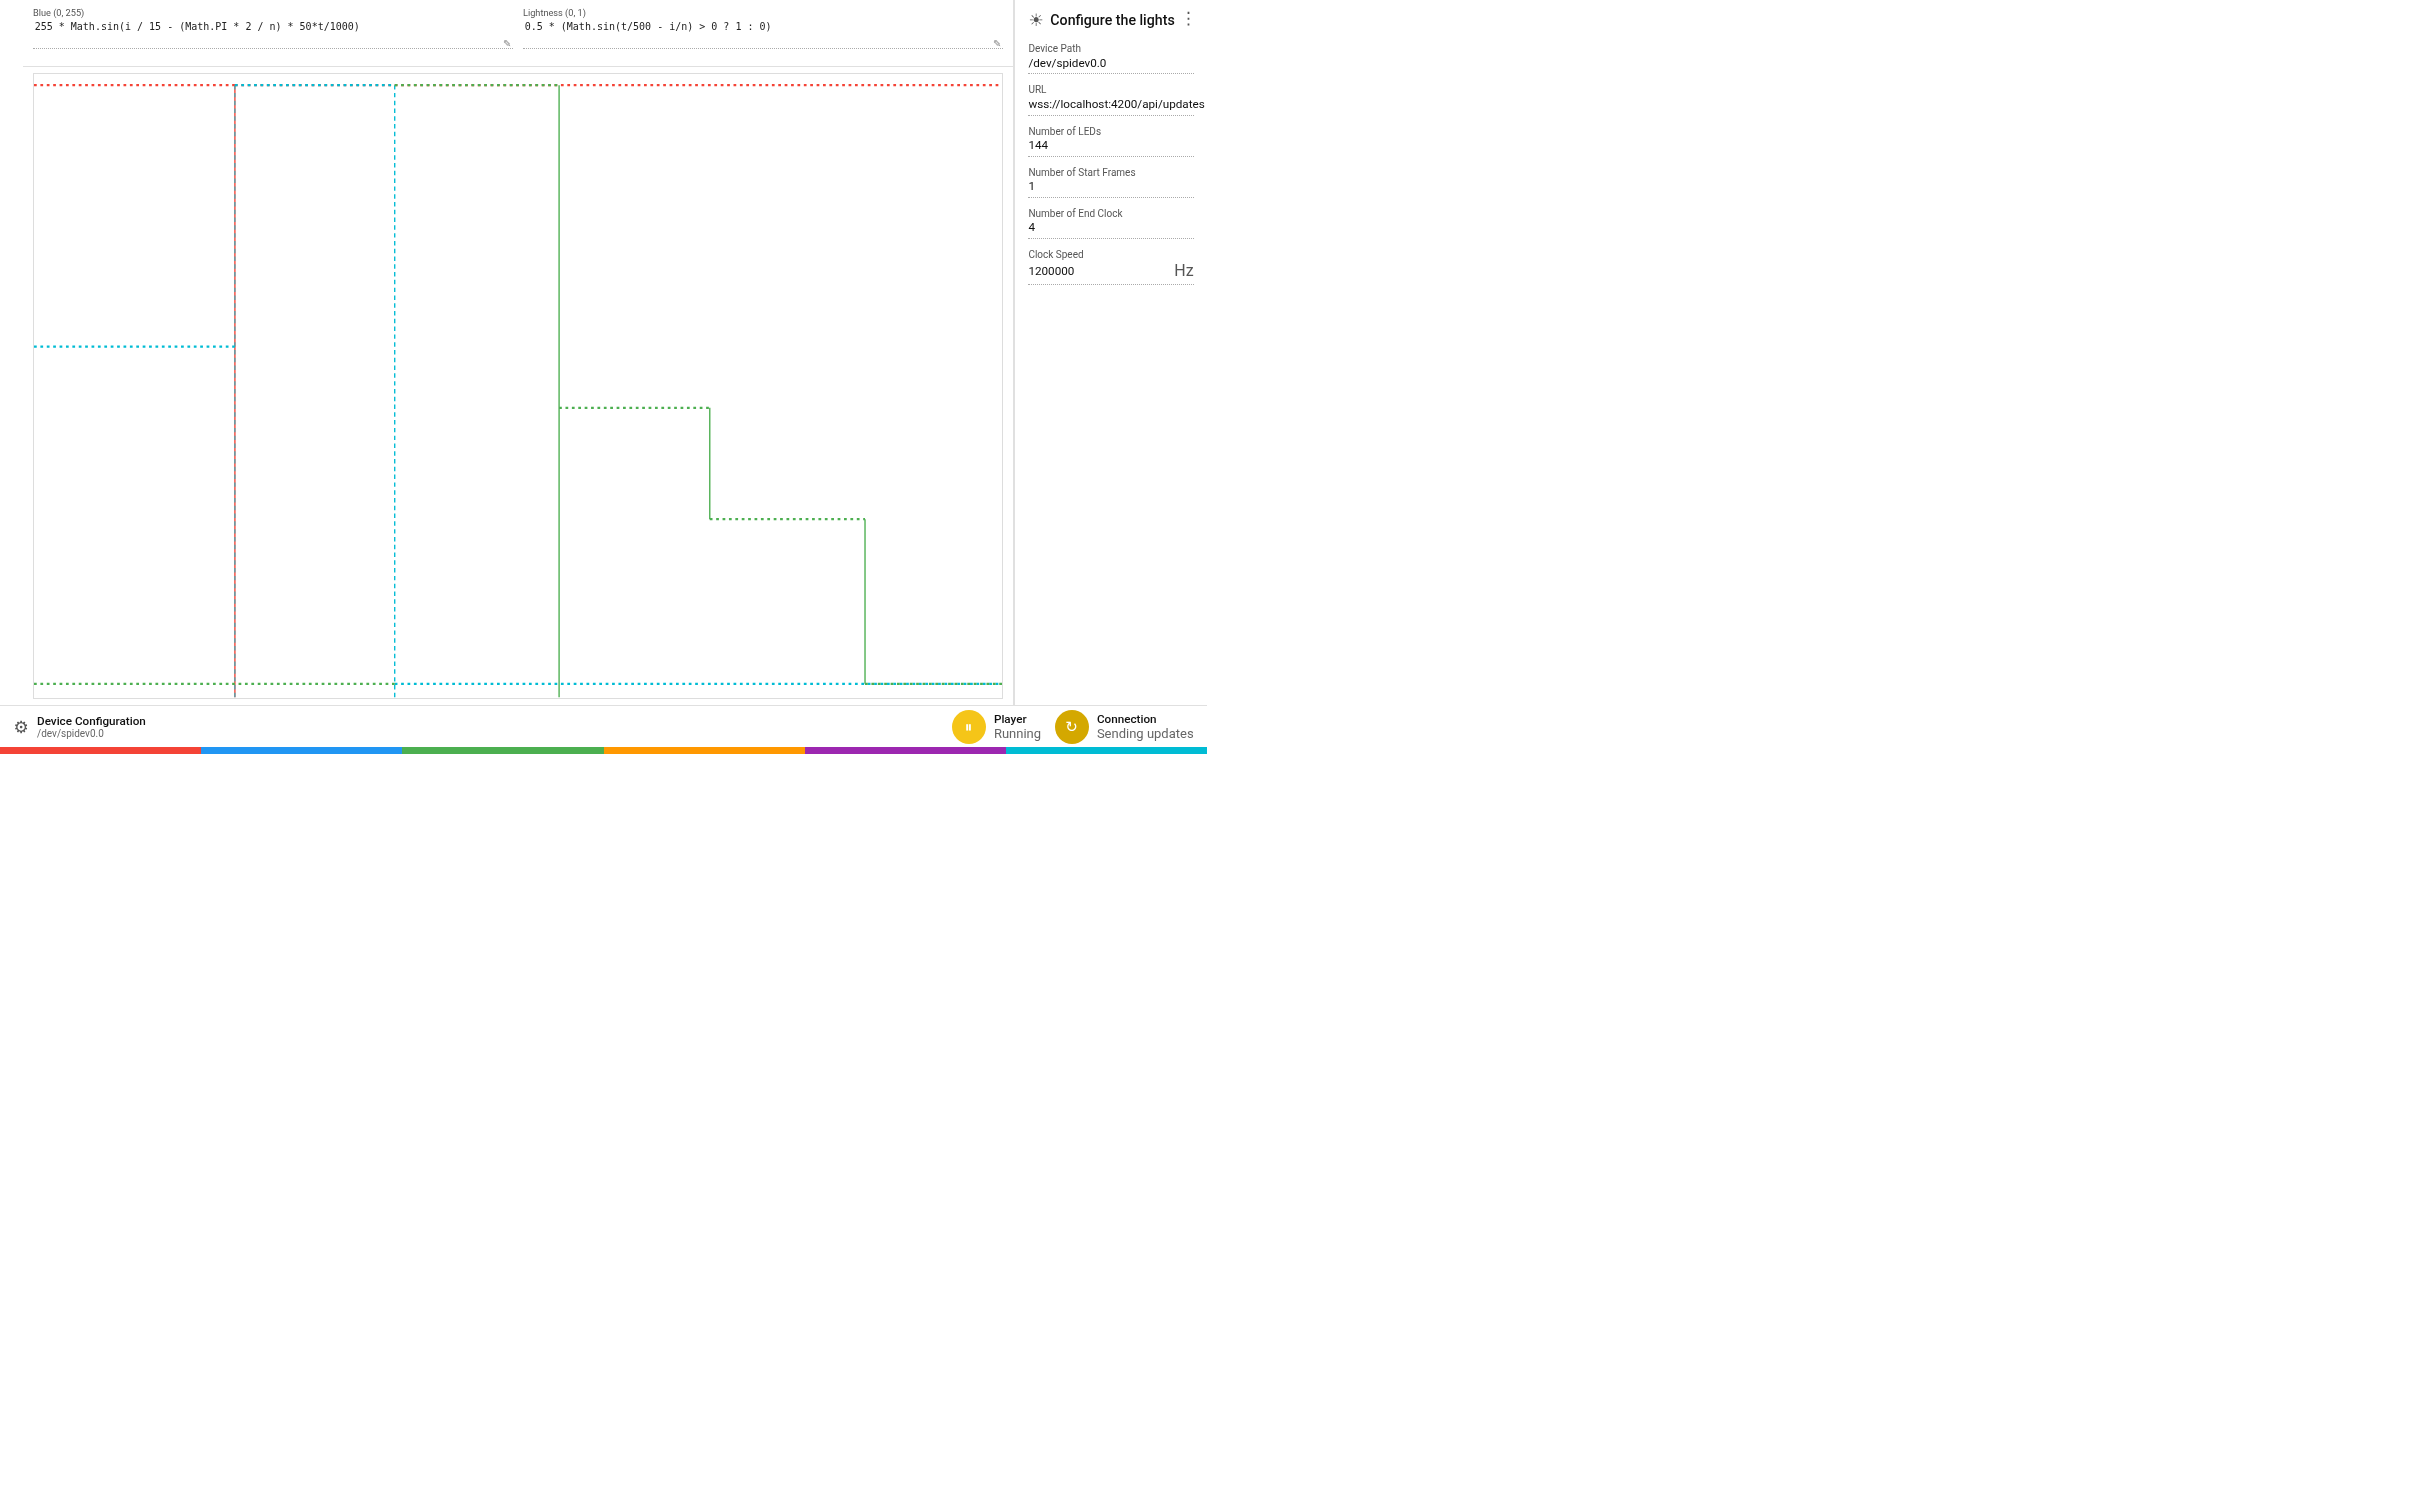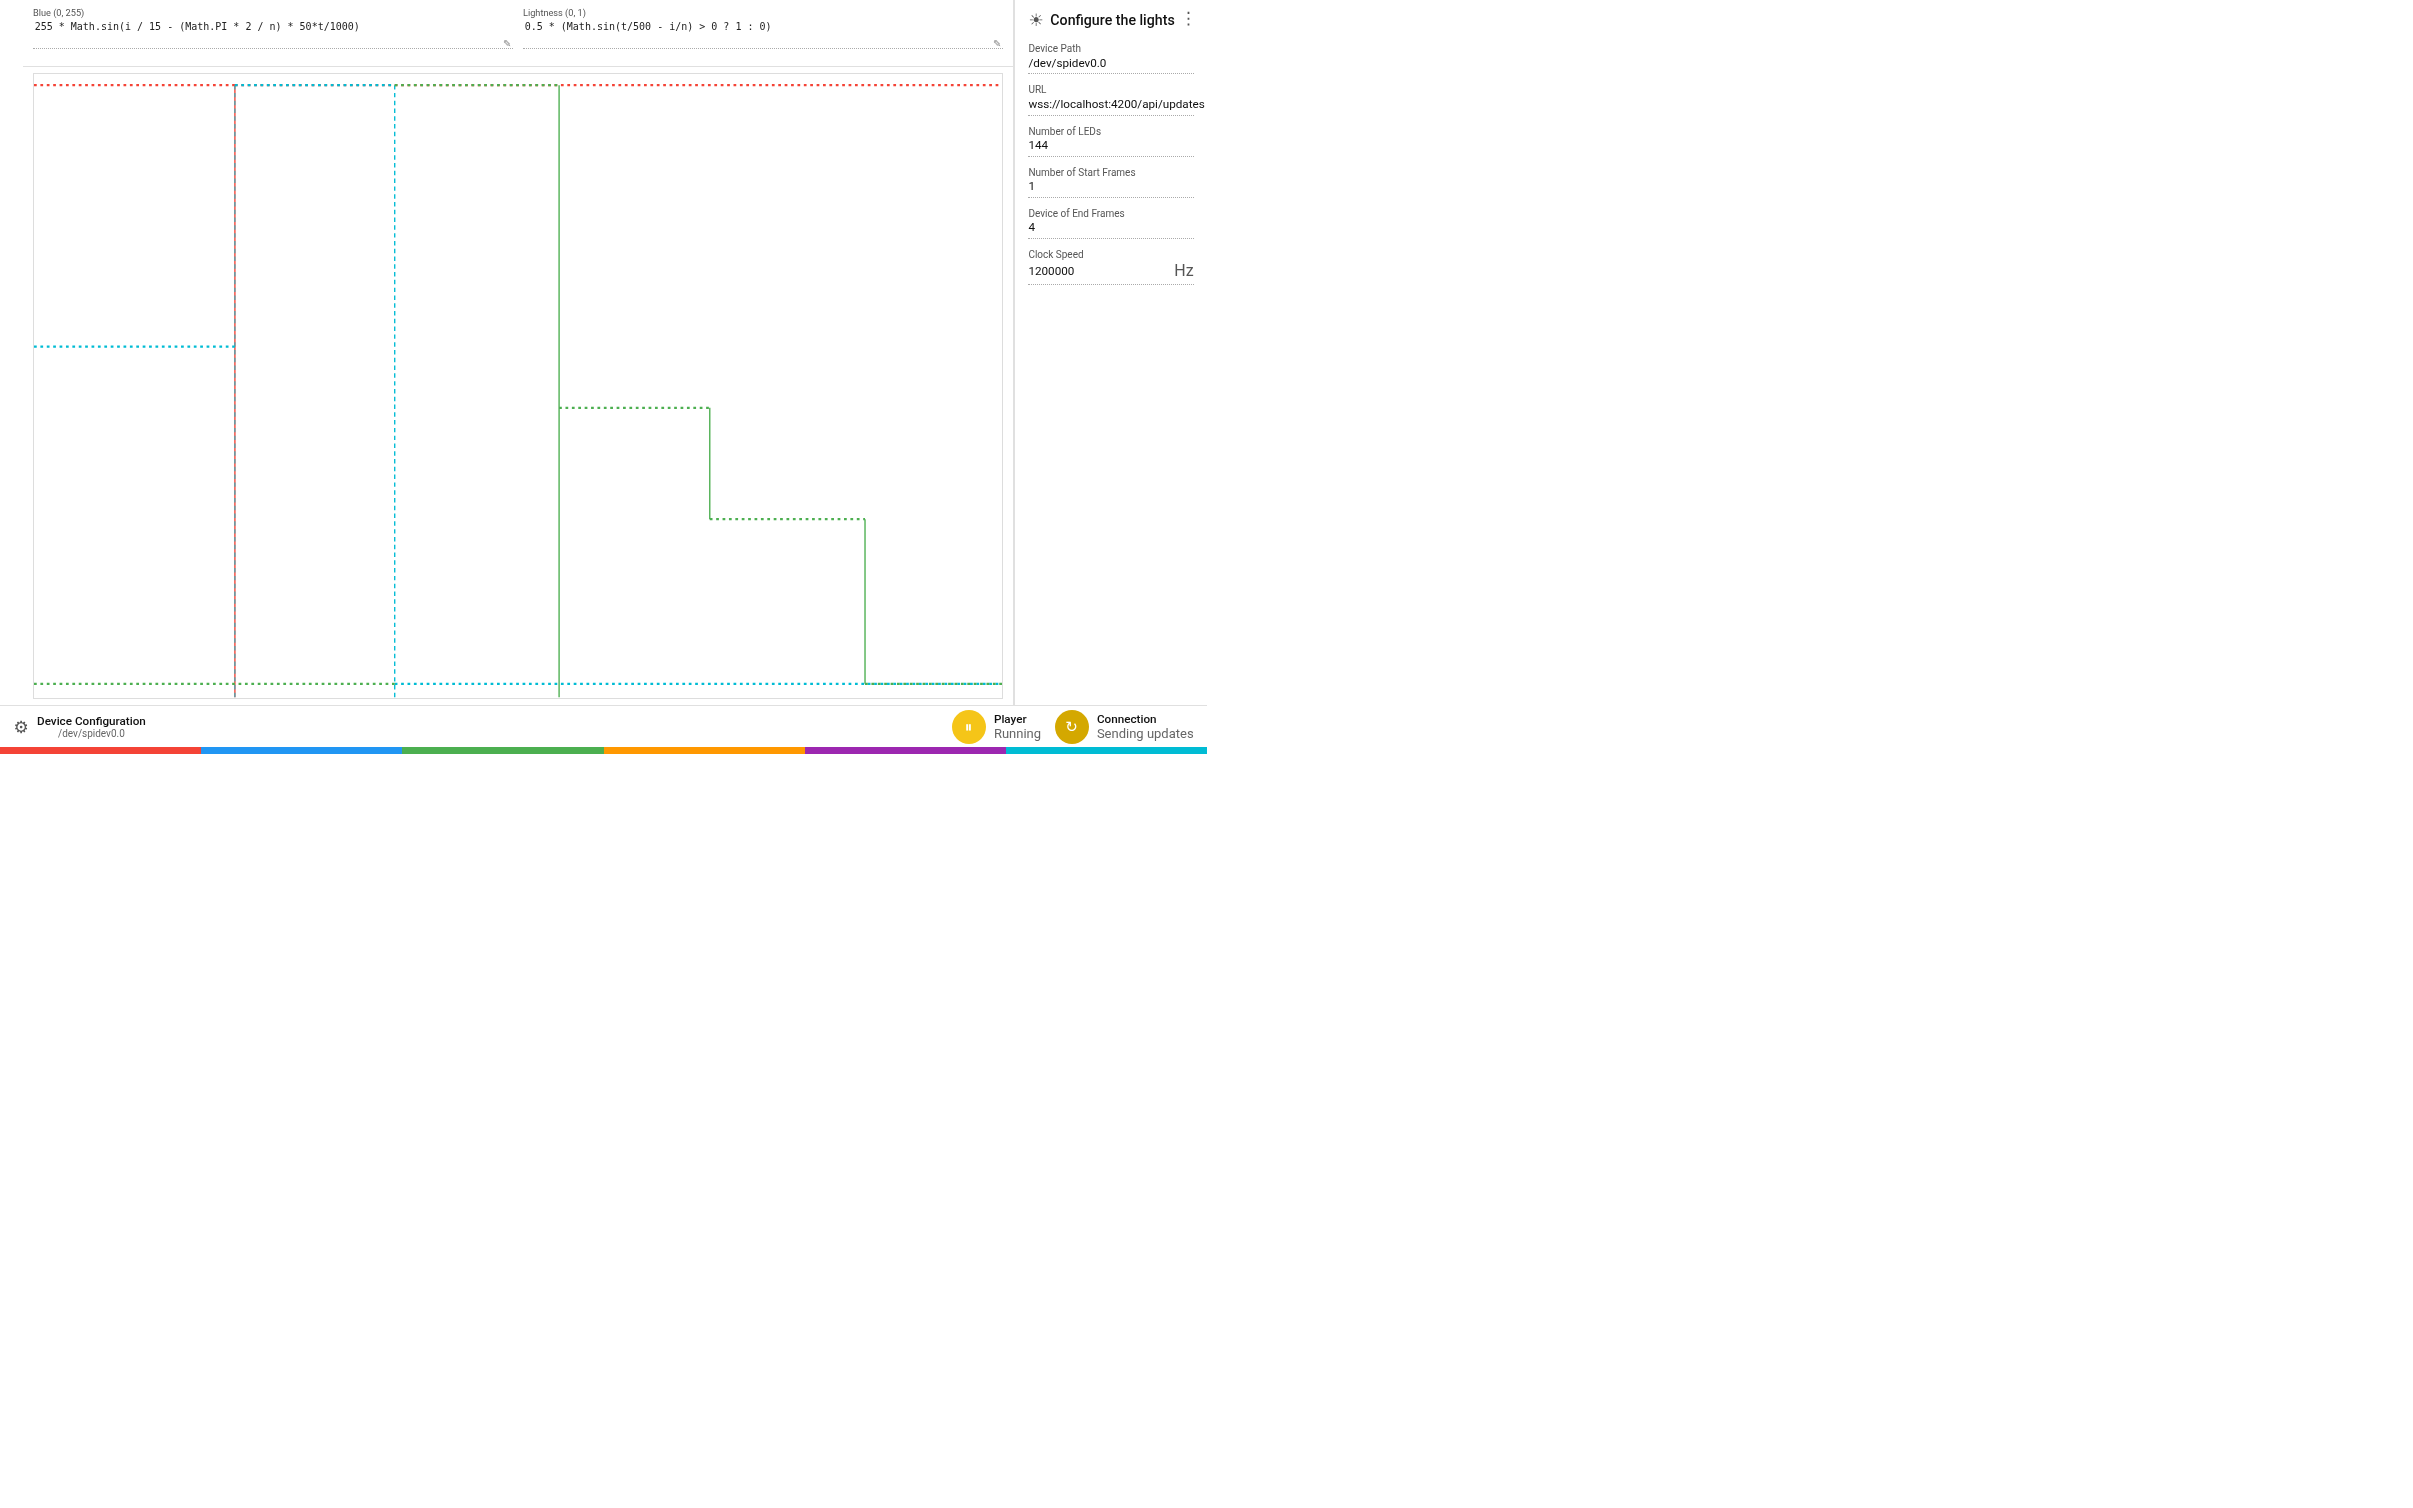--- a/index.html
+++ b/index.html
@@ -181,21 +181,20 @@
     }
 
     .gear-icon {
       font-size: 17px;
       color: #555;
     }
 
     .device-info {
       display: flex;
       flex-direction: column;
-      text-align: center;
     }
 
     .device-name {
       font-size: 11.7px;
       font-weight: 500;
       color: #111;
     }
 
     .device-path {
       font-size: 10px;
@@ -364,21 +363,21 @@
     </div>
 
     <div class="sidebar-field">
       <div class="field-label">Number of Start Frames</div>
       <div class="field-value">
         <span class="field-value-text">1</span>
       </div>
     </div>
 
     <div class="sidebar-field">
-      <div class="field-label">Device of End Frames</div>
+      <div class="field-label">Number of End Clock</div>
       <div class="field-value">
         <span class="field-value-text">4</span>
       </div>
     </div>
 
     <div class="sidebar-field">
       <div class="field-label">Clock Speed</div>
       <div class="field-value">
         <span class="field-value-text">1200000</span>
         <span class="field-unit">Hz</span>

